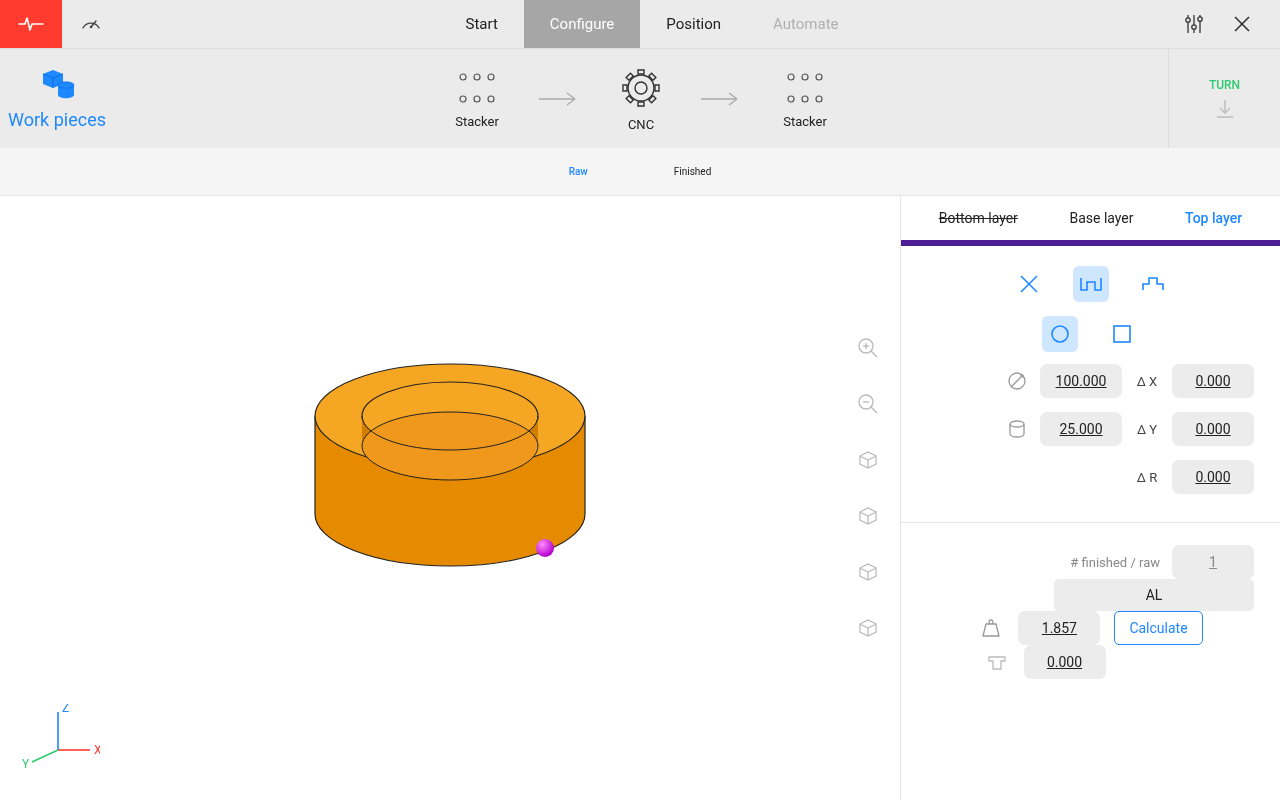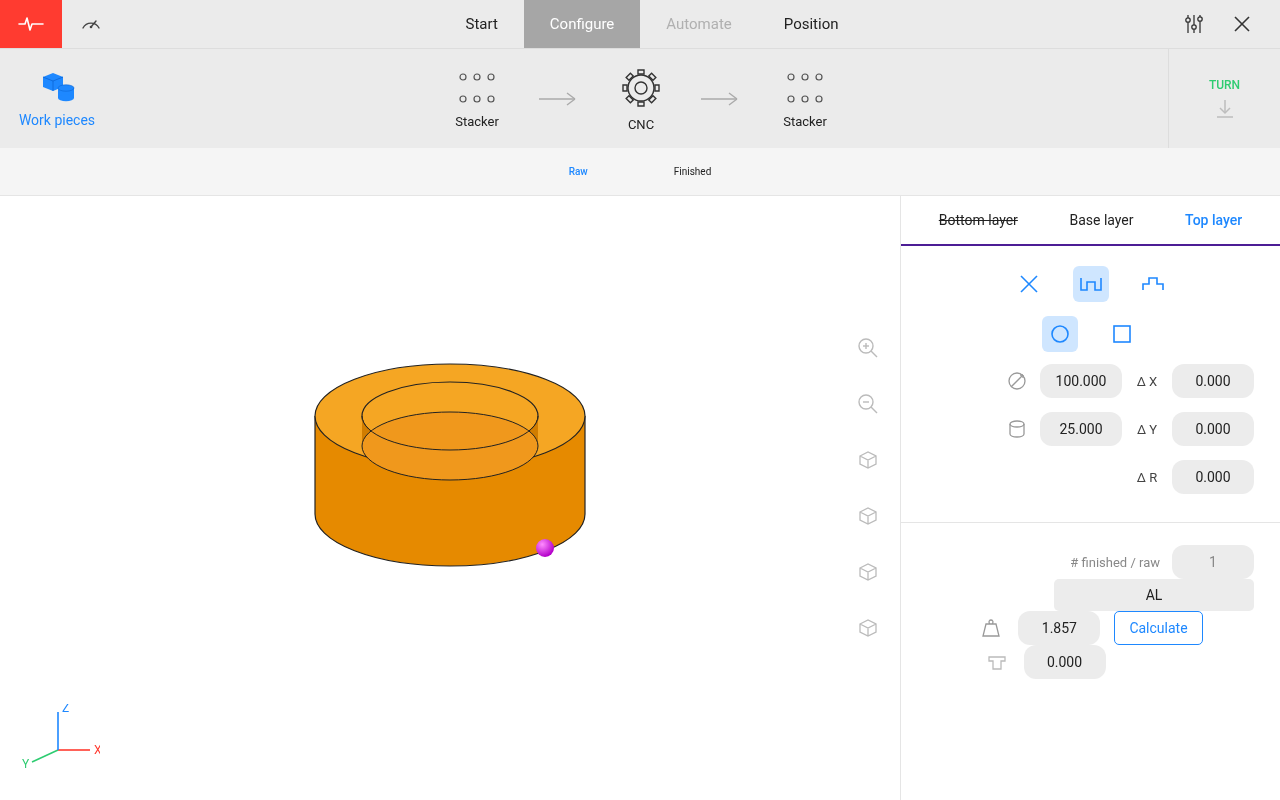--- a/index.html
+++ b/index.html
@@ -9,46 +9,46 @@
   .topbar-left { display: flex; align-items: stretch; }
   .topbar-center { flex: 1; display: flex; align-items: stretch; justify-content: center; }
   .topbar-right { display: flex; align-items: center; gap: 28px; padding-right: 28px; }
   .red-box { width: 62px; background: #ff3b30; display: flex; align-items: center; justify-content: center; }
   .speed-box { width: 58px; display: flex; align-items: center; justify-content: center; }
   .nav-tab { padding: 8px 26px; display: flex; align-items: center; font-size: 15px; cursor: pointer; }
   .nav-tab.active { background: #a6a6a6; color: #fff; }
   .nav-tab.disabled { color: #b0b0b0; }
   
   .procbar { height: 100px; background: #ebebeb; display: flex; align-items: stretch; border-top: 1px solid #ddd; }
-  .procbar-left { display: flex; align-items: center; justify-content: center; flex-direction: column; width: 114px; color: #1e88ff; font-size: 14px; gap: 8px; }
+  .procbar-left { display: flex; align-items: center; justify-content: center; flex-direction: column; width: 114px; color: #1e88ff; font-size: 18px; gap: 8px; }
   .procbar-center { flex: 1; display: flex; align-items: center; justify-content: center; gap: 36px; }
   .proc-step { display: flex; flex-direction: column; align-items: center; gap: 2px; }
   .proc-step-label { font-size: 13px; margin-top: 5px; }
   .procbar-right { width: 112px; border-left: 1px solid #ddd; display: flex; flex-direction: column; align-items: center; justify-content: center; color: #2ecc71; font-size: 12px; font-weight: 500; gap: 6px; }
   
   .subtabs { height: 48px; background: #f5f5f5; display: flex; align-items: center; justify-content: center; gap: 86px; font-size: 10px; border-bottom: 1px solid #e5e5e5; }
   .subtab { cursor: pointer; }
   .subtab.active { color: #1e88ff; font-weight: 500; }
   
   .main { display: flex; height: 604px; }
   .canvas-area { flex: 1; position: relative; background: #fff; }
   .canvas-tools { position: absolute; right: 20px; top: 140px; display: flex; flex-direction: column; gap: 32px; align-items: center; }
   .axis-widget { position: absolute; left: 20px; bottom: 26px; }
   .right-panel { width: 380px; border-left: 1px solid #e5e5e5; display: flex; flex-direction: column; }
-  .layer-tabs { height: 50px; display: flex; align-items: center; justify-content: space-around; border-bottom: 2px solid #4c1d95; padding: 0 12px; }
+  .layer-tabs { height: 50px; display: flex; align-items: center; justify-content: space-around; border-bottom: 6px solid #4c1d95; padding: 0 12px; }
   .layer-tab { font-size: 14px; cursor: pointer; }
   .layer-tab.strike { text-decoration: line-through; }
   .layer-tab.active { color: #1e88ff; font-weight: 500; }
   .shape-row { display: flex; justify-content: center; gap: 26px; margin-top: 20px; }
   .shape-btn { width: 36px; height: 36px; border-radius: 6px; display: flex; align-items: center; justify-content: center; cursor: pointer; }
   .shape-btn.selected { background: #cfe6ff; }
   .dim-section { padding: 12px 26px 24px 26px; display: flex; flex-direction: column; gap: 14px; }
   .dim-row { display: flex; align-items: center; gap: 10px; justify-content: flex-end; }
   .dim-row .icon-slot { width: 26px; display: flex; justify-content: center; }
-  .num-field { width: 82px; height: 34px; background: #ececec; border-radius: 12px; display: flex; align-items: center; justify-content: center; font-size: 14px; }
+  .num-field { width: 82px; height: 34px; background: #ececec; border-radius: 7px; display: flex; align-items: center; justify-content: center; font-size: 14px; text-decoration: underline; }
   .delta-label { width: 30px; text-align: center; font-size: 13px; color: #444; }
   .divider { height: 1px; background: #e5e5e5; margin: 4px 0; }
   .lower-section { padding: 18px 26px; display: flex; flex-direction: column; }
   .ratio-row { display: flex; align-items: center; justify-content: flex-end; gap: 12px; font-size: 13px; color: #888; }
   .material-btn { height: 32px; background: #ececec; border-radius: 5px; display: flex; align-items: center; justify-content: center; font-size: 14px; cursor: pointer; width: 200px; margin-left: auto; }
   .calc-row { display: flex; align-items: center; gap: 14px; justify-content: center; }
   .calc-btn { height: 34px; padding: 16px 14px; border: 1px solid #1e88ff; border-radius: 5px; color: #1e88ff; background: #fff; display: flex; align-items: center; font-size: 14px; cursor: pointer; }
   svg { display: block; }
 </style>
 </head>
@@ -65,22 +65,22 @@
       <svg width="24" height="24" viewBox="0 0 24 24">
         <path d="M4 16 A 9 9 0 0 1 20 16" stroke="#444" stroke-width="1.4" fill="none" stroke-linecap="round"></path>
         <line x1="12" y1="15" x2="17" y2="9" stroke="#444" stroke-width="1.4" stroke-linecap="round"></line>
         <circle cx="12" cy="15" r="1.3" fill="#444"></circle>
       </svg>
     </div>
   </div>
   <div class="topbar-center">
     <div class="nav-tab">Start</div>
     <div class="nav-tab active">Configure</div>
+    <div class="nav-tab">Position</div>
     <div class="nav-tab disabled">Automate</div>
-    <div class="nav-tab">Position</div>
   </div>
   <div class="topbar-right">
     <div>
       <svg width="20" height="22" viewBox="0 0 20 22">
         <line x1="4" y1="2" x2="4" y2="20" stroke="#333" stroke-width="1.3"></line>
         <line x1="10" y1="2" x2="10" y2="20" stroke="#333" stroke-width="1.3"></line>
         <line x1="16" y1="2" x2="16" y2="20" stroke="#333" stroke-width="1.3"></line>
         <circle cx="4" cy="7" r="2.2" fill="#ebebeb" stroke="#333" stroke-width="1.3"></circle>
         <circle cx="10" cy="14" r="2.2" fill="#ebebeb" stroke="#333" stroke-width="1.3"></circle>
         <circle cx="16" cy="6" r="2.2" fill="#ebebeb" stroke="#333" stroke-width="1.3"></circle>

